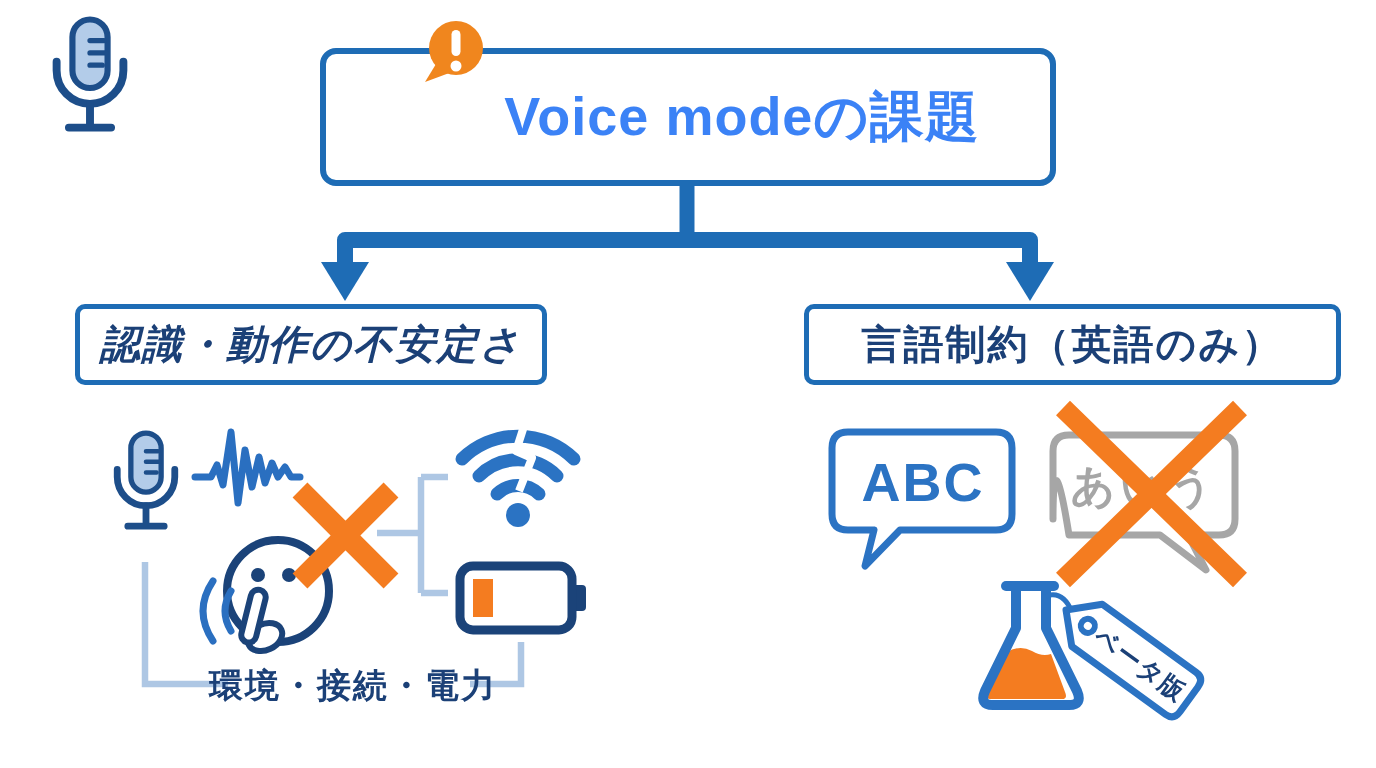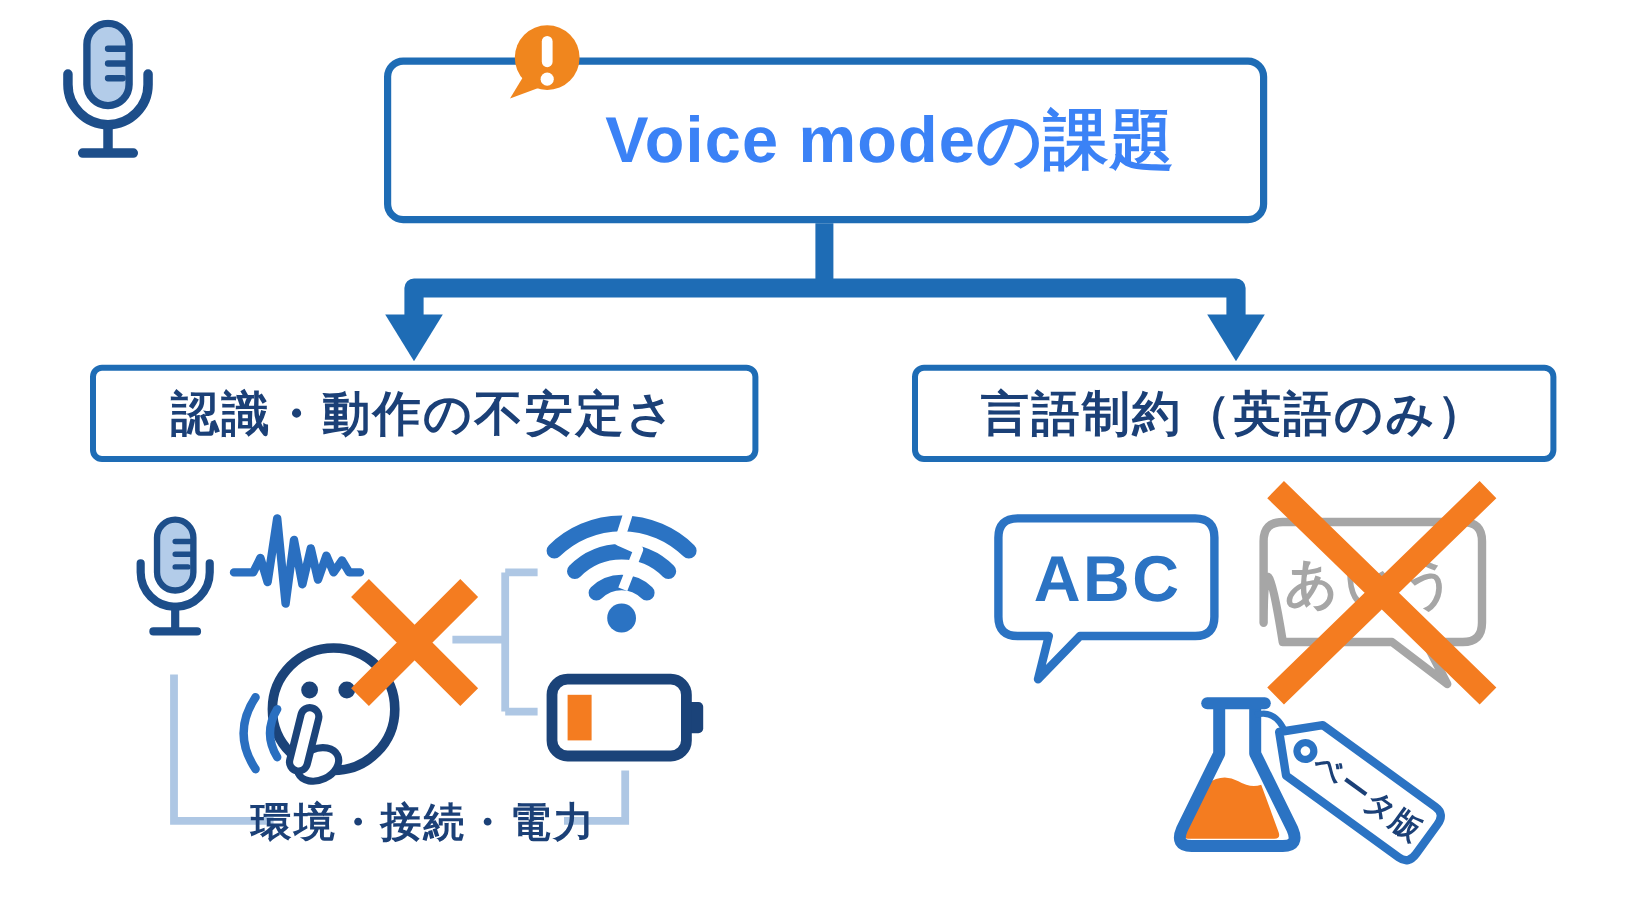--- a/index.html
+++ b/index.html
@@ -18,22 +18,22 @@
   }
   .root-title{
     font-size:54px;font-weight:bold;color:#3b82f6;letter-spacing:1px;white-space:nowrap;
   }
   .branch-node{
     border-width:5px;border-radius:10px;height:81px;top:304px;
   }
   .branch-node .branch-title{
     font-size:40px;font-weight:bold;color:#1b4077;letter-spacing:2px;white-space:nowrap;
   }
-  .left-node{left:75px;width:557px;}
-  .right-node{left:760px;width:537px;}
+  .left-node{left:75px;width:472px;font-style:italic;}
+  .right-node{left:804px;width:537px;}
   .layer{position:absolute;z-index:1;}
   #connector{left:0;top:0;}
   #illus-left{left:75px;top:405px;}
   #illus-right{left:820px;top:400px;}
   #root-mic{position:absolute;left:46px;top:16px;z-index:3;}
   #alert-badge{position:absolute;left:420px;top:14px;z-index:4;}
   svg text{font-family:"Liberation Sans","DejaVu Sans",sans-serif;}
 </style>
 </head>
 <body>

